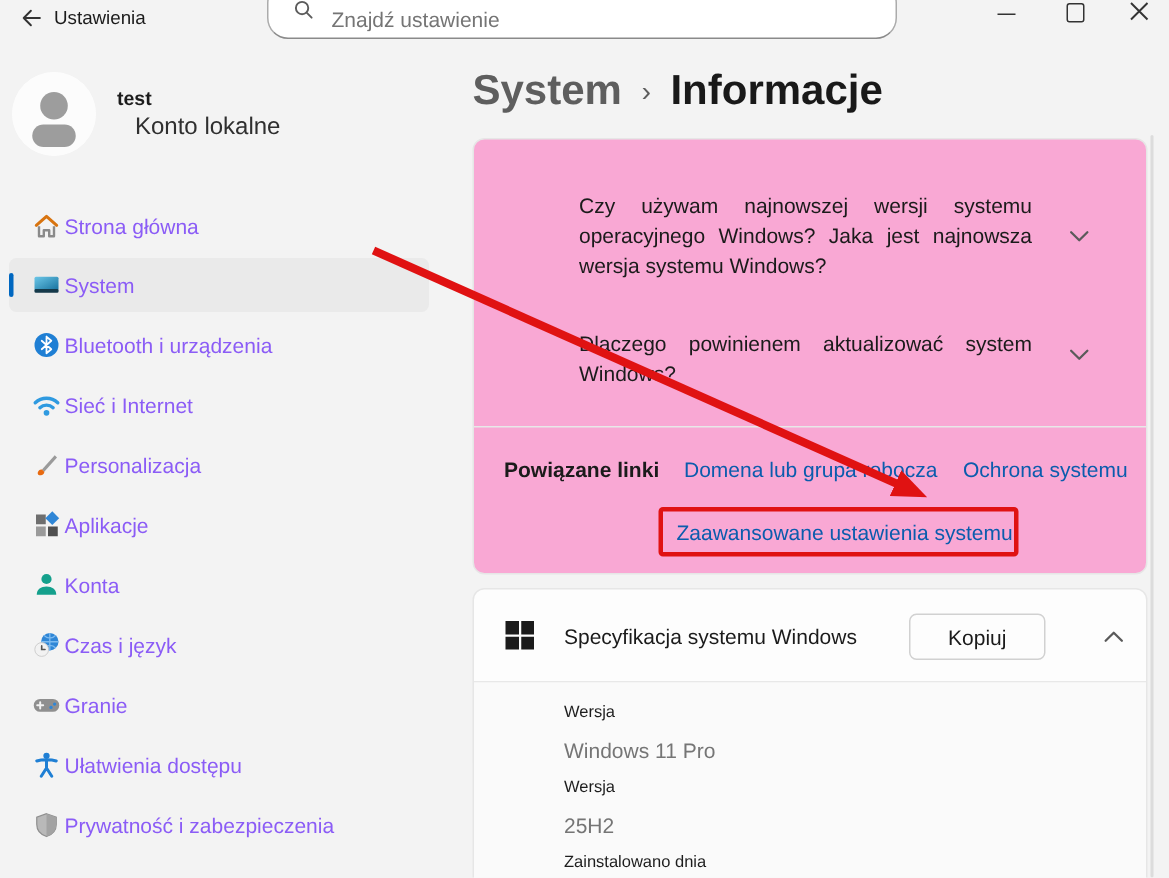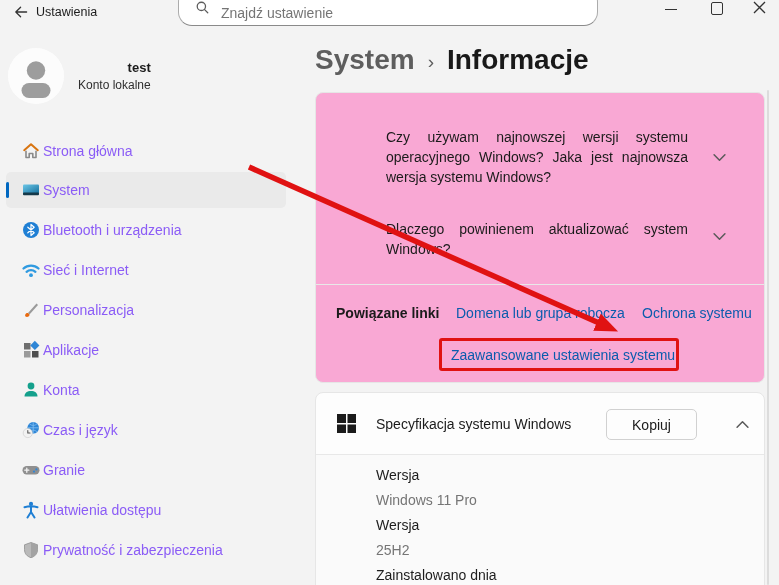--- a/index.html
+++ b/index.html
@@ -19,23 +19,23 @@
   .winbtn{position:absolute;top:0;height:22px;display:flex;align-items:flex-start;justify-content:center;}
   .btn-min{left:648px;width:46px;}
   .btn-max{left:694px;width:46px;}
   .btn-close{left:740px;width:39px;}
   .min-glyph{width:12px;height:0;border-top:1.6px solid #333;margin-top:9px;}
   .max-glyph{width:10px;height:11px;border:1.4px solid #333;border-radius:2px;margin-top:2px;}
 
   
   .user-block{position:absolute;left:8px;top:48px;display:flex;align-items:center;}
   .avatar{width:56px;height:56px;border-radius:50%;overflow:hidden;background:#fcfcfc;}
-  .user-text{margin-left:14px;text-align:right;}
+  .user-text{margin-left:14px;}
   .user-name{font-size:13px;font-weight:bold;color:#1b1b1b;}
-  .user-sub{font-size:12px;color:#2f2f2f;margin-top:3px;}
+  .user-sub{font-size:16px;color:#2f2f2f;margin-top:3px;margin-left:12px;}
 
   .nav-item{position:absolute;left:6px;width:280px;height:36px;display:flex;align-items:center;
             border-radius:5px;cursor:default;}
   .nav-item.selected{background:#eaeaea;}
   .accent-bar{position:absolute;left:0;top:10px;width:3px;height:16px;border-radius:2px;background:#0067C0;}
   .nav-icon{margin-left:15px;width:20px;height:20px;display:flex;}
   .nav-label{margin-left:2px;font-size:14px;color:#8b5cf6;white-space:nowrap;}
 
   
   .breadcrumb{position:absolute;left:315px;top:44px;display:flex;align-items:center;font-size:28px;font-weight:600;}
@@ -66,21 +66,21 @@
   .spec-header{position:absolute;left:0;top:0;width:448px;height:61px;}
   .spec-logo{position:absolute;left:20px;top:20px;}
   .spec-title{position:absolute;left:60px;top:23px;font-size:14px;color:#1b1b1b;text-align:center;}
   .copy-btn{position:absolute;left:290px;top:16px;width:91px;height:31px;background:#fdfdfd;
             border:1px solid #d1d1d1;border-radius:5px;font-size:14px;color:#1b1b1b;
             font-family:"Liberation Sans",sans-serif;}
   .spec-chev{position:absolute;left:420px;top:27px;display:flex;}
   .spec-body{position:absolute;left:0;top:61px;width:448px;height:237px;background:#fafafa;
              border-top:1px solid #e8e8e8;border-radius:0 0 8px 8px;}
   .spec-rows{position:absolute;left:60px;top:8px;}
-  .spec-row-label{font-size:14px;color:#1d1d1d;height:25px;line-height:25px;}
+  .spec-row-label{font-size:11px;color:#1d1d1d;height:25px;line-height:25px;}
   .spec-row-value{font-size:14px;color:#757575;height:25px;line-height:25px;}
 
   .scrollline{position:absolute;left:767px;top:90px;width:2px;height:495px;background:#dcdcdc;border-radius:1px;}
 </style>
 </head>
 <body>
 
 <div id="app">
 
   <div class="back-btn">

